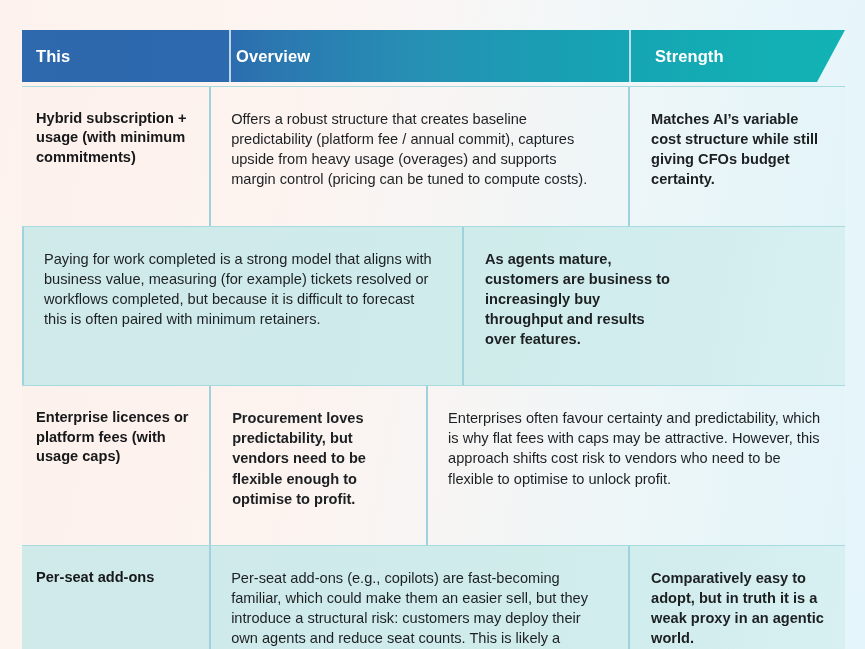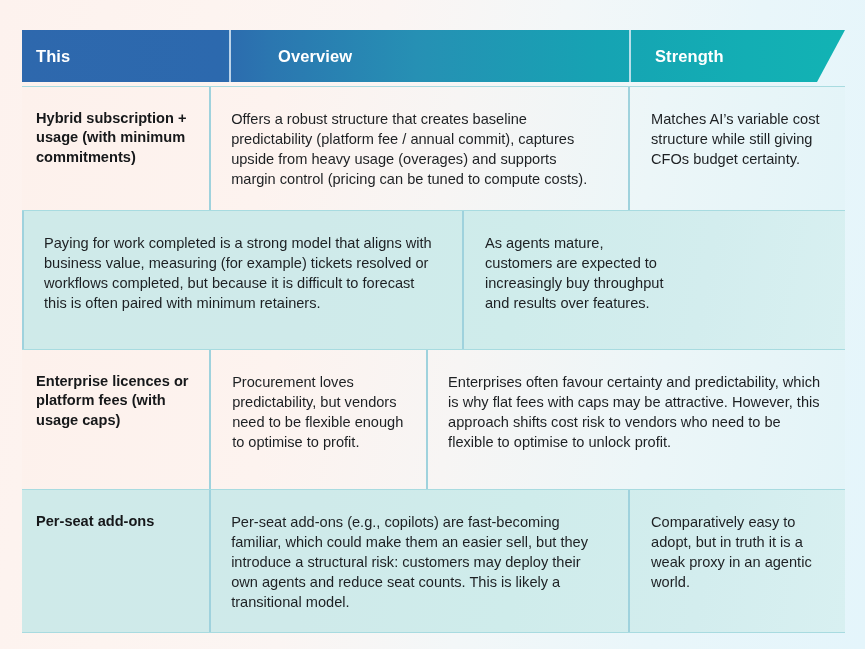--- a/index.html
+++ b/index.html
@@ -55,21 +55,21 @@
     top: 0;
     height: 52px;
     display: flex;
     align-items: center;
     color: #ffffff;
     font-size: 16.5px;
     font-weight: bold;
     letter-spacing: 0.1px;
   }
   .hdr-cell.c1 { left: 0px;   width: 196px; padding-left: 14px; }
-  .hdr-cell.c2 { left: 224px; width: 390px; padding-left: 32px; }
+  .hdr-cell.c2 { left: 210px; width: 390px; padding-left: 4px; }
   .hdr-cell.c3 { left: 610px; width: 210px; padding-left: 23px; }
 
   
   .hdr-sep {
     position: absolute;
     top: 0;
     width: 2px;
     height: 52px;
     background: rgba(225,238,248,0.80);
   }
@@ -127,20 +127,21 @@
     color: #1d2023;
     border-left: 2px solid #9fd2dd;
   }
   .cell.c3 {
     width: 227px;
     padding: 22px 16px 36px 21px;
     font-size: 14.6px;
     line-height: 1.38;
     color: #1d2023;
     border-left: 2px solid #9fd2dd;
+    font-weight: bold;
   }
 </style>
 </head>
 <body>
 
 <div id="page">
 
   <div id="header">
     <div class="hdr-shape"></div>
     <div class="hdr-sep s1"></div>
@@ -153,21 +154,21 @@
   <div id="table">
 
     <div class="row tint-pink first">
       <div class="cell c1">Hybrid subscription + usage (with minimum commitments)</div>
       <div class="cell c2">Offers a robust structure that creates baseline predictability (platform fee / annual commit), captures upside from heavy usage (overages) and supports margin control (pricing can be tuned to compute costs).</div>
       <div class="cell c3">Matches AI’s variable cost structure while still giving CFOs budget certainty.</div>
     </div>
 
     <div class="row tint-teal">
       <div class="cell c2">Paying for work completed is a strong model that aligns with business value, measuring (for example) tickets resolved or workflows completed, but because it is difficult to forecast this is often paired with minimum retainers.</div>
-      <div class="cell c3">As agents mature, customers are expected to increasingly buy throughput and results over features.</div>
+      <div class="cell c3">As agents mature, customers are business to increasingly buy throughput and results over features.</div>
     </div>
 
     <div class="row tint-pink">
       <div class="cell c1">Enterprise licences or platform fees (with usage caps)</div>
       <div class="cell c3">Procurement loves predictability, but vendors need to be flexible enough to optimise to profit.</div>
       <div class="cell c2">Enterprises often favour certainty and predictability, which is why flat fees with caps may be attractive. However, this approach shifts cost risk to  vendors who need to be flexible to optimise to unlock profit.</div>
     </div>
 
     <div class="row tint-teal">
       <div class="cell c1">Per-seat add-ons</div>

